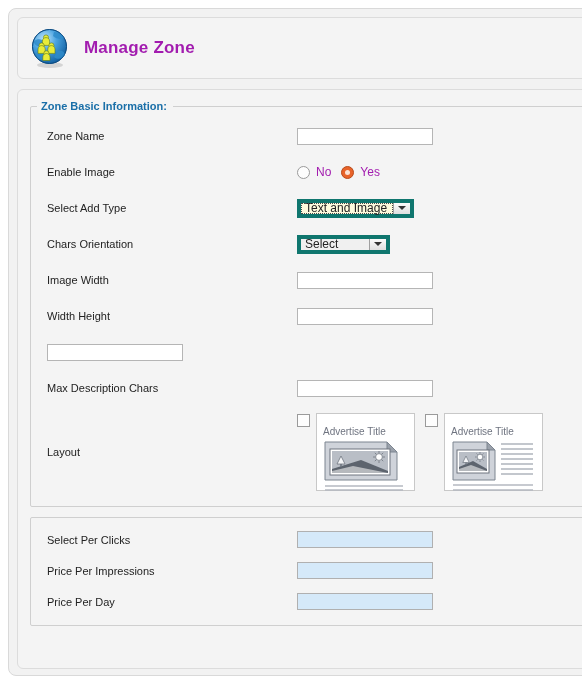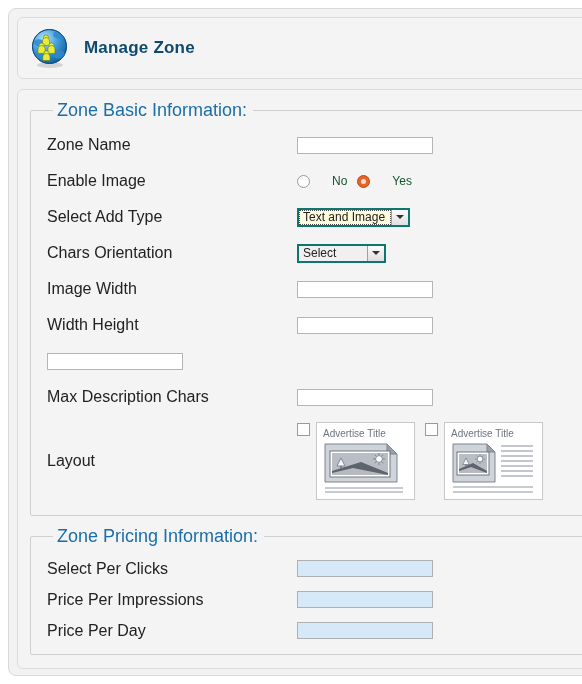--- a/index.html
+++ b/index.html
@@ -46,21 +46,21 @@
   .title-icon {
     width: 44px;
     height: 44px;
     margin-left: 10px;
     margin-right: 12px;
     flex: 0 0 auto;
   }
   .page-title {
     font-size: 17px;
     font-weight: bold;
-    color: #0c4a6e;
+    color: #a21caf;
     letter-spacing: .2px;
   }
 
   
   .form-panel {
     position: absolute;
     left: 8px;
     top: 80px;
     width: 592px;
     height: 580px;
@@ -71,37 +71,37 @@
   }
 
   fieldset.section {
     border: 1px solid #cfcfcf;
     border-radius: 2px;
     margin: 10px 8px 6px 12px;
     padding: 6px 0 8px 0;
     background: transparent;
   }
   fieldset.section legend {
-    font-size: 18px;
-    font-weight: normal;
+    font-size: 11px;
+    font-weight: bold;
     color: #1a6fa8;
     padding: 0 6px 0 4px;
-    margin-left: 22px;
+    margin-left: 6px;
   }
 
   .row {
     display: flex;
     align-items: center;
     min-height: 36px;
     padding: 0 0 0 16px;
   }
   .row-label {
     width: 250px;
     flex: 0 0 250px;
-    font-size: 16px;
+    font-size: 11px;
     color: #222222;
   }
   .row-field {
     flex: 1 1 auto;
     display: flex;
     align-items: center;
   }
 
   
   .txt {
@@ -136,28 +136,28 @@
     position: absolute;
     left: 3px;
     top: 3px;
     width: 5px;
     height: 5px;
     border-radius: 50%;
     background: #fbe3d5;
   }
   .radio-label {
     font-size: 12px;
-    margin: 0 10px 0 22px;
-    color: #14532d;
+    margin: 0 10px 0 6px;
+    color: #a21caf;
   }
 
   
   .sel {
     height: 19px;
-    border: 2px solid #0f766e;
+    border: 4px solid #0f766e;
     background: #f0f0f0;
     box-sizing: border-box;
     display: inline-flex;
     align-items: stretch;
     font-size: 12px;
   }
   .sel .sel-text {
     padding: 0 6px 0 4px;
     display: flex;
     align-items: center;
@@ -209,21 +209,21 @@
     margin-right: 6px;
     margin-top: 1px;
     flex: 0 0 auto;
   }
   .thumb {
     width: 99px;
     height: 78px;
     background: #ffffff;
     border: 1px solid #c8c8c8;
     box-sizing: border-box;
-    padding: 5px 6px;
+    padding: 12px 6px;
   }
   .thumb-title {
     font-size: 10px;
     color: #6f7480;
     line-height: 11px;
     margin-bottom: 3px;
     white-space: nowrap;
   }
   .thumb svg { display: block; }
 
@@ -424,21 +424,20 @@
                 </g>
               </svg>
             </div>
           </div>
 
         </div>
       </div>
     </fieldset>
 
     <fieldset class="section pricing">
-      <legend>Zone Pricing Information:</legend>
 
       <div class="row">
         <div class="row-label">Select Per Clicks</div>
         <div class="row-field">
           <input class="txt priced" type="text" value="" style="">
         </div>
       </div>
 
       <div class="row">
         <div class="row-label">Price Per Impressions</div>

